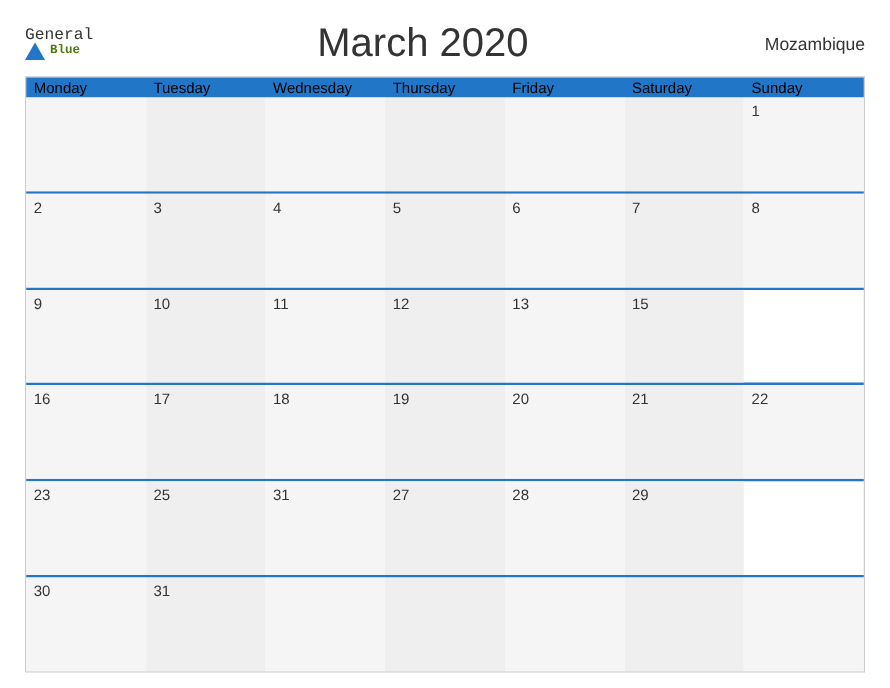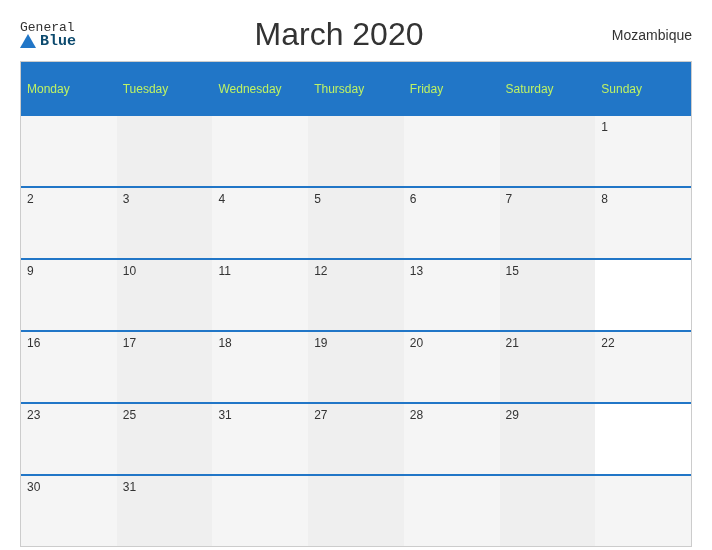--- a/index.html
+++ b/index.html
@@ -51,22 +51,22 @@
     .logo-triangle {
       width: 0;
       height: 0;
       border-left: 8px solid transparent;
       border-right: 8px solid transparent;
       border-bottom: 14px solid #2176c7;
       margin-right: 2px;
     }
 
     .logo-blue-text {
-      font-size: 15px;
-      color: #0c4a6e;
+      font-size: 10px;
+      color: #4d7c0f;
       font-weight: bold;
     }
 
     .calendar-title {
       font-size: 32px;
       color: #333;
       font-weight: normal;
       text-align: center;
       flex: 1;
     }
@@ -87,23 +87,23 @@
     }
 
     
     .day-headers {
       display: grid;
       grid-template-columns: repeat(7, 1fr);
       background: #2176c7;
     }
 
     .day-header {
-      color: #bef264;
+      color: #000000;
       font-size: 12px;
-      padding: 20px 6px;
+      padding: 1px 6px;
       text-align: left;
       font-weight: normal;
     }
 
     
     .weeks {
       flex: 1;
       display: flex;
       flex-direction: column;
     }

